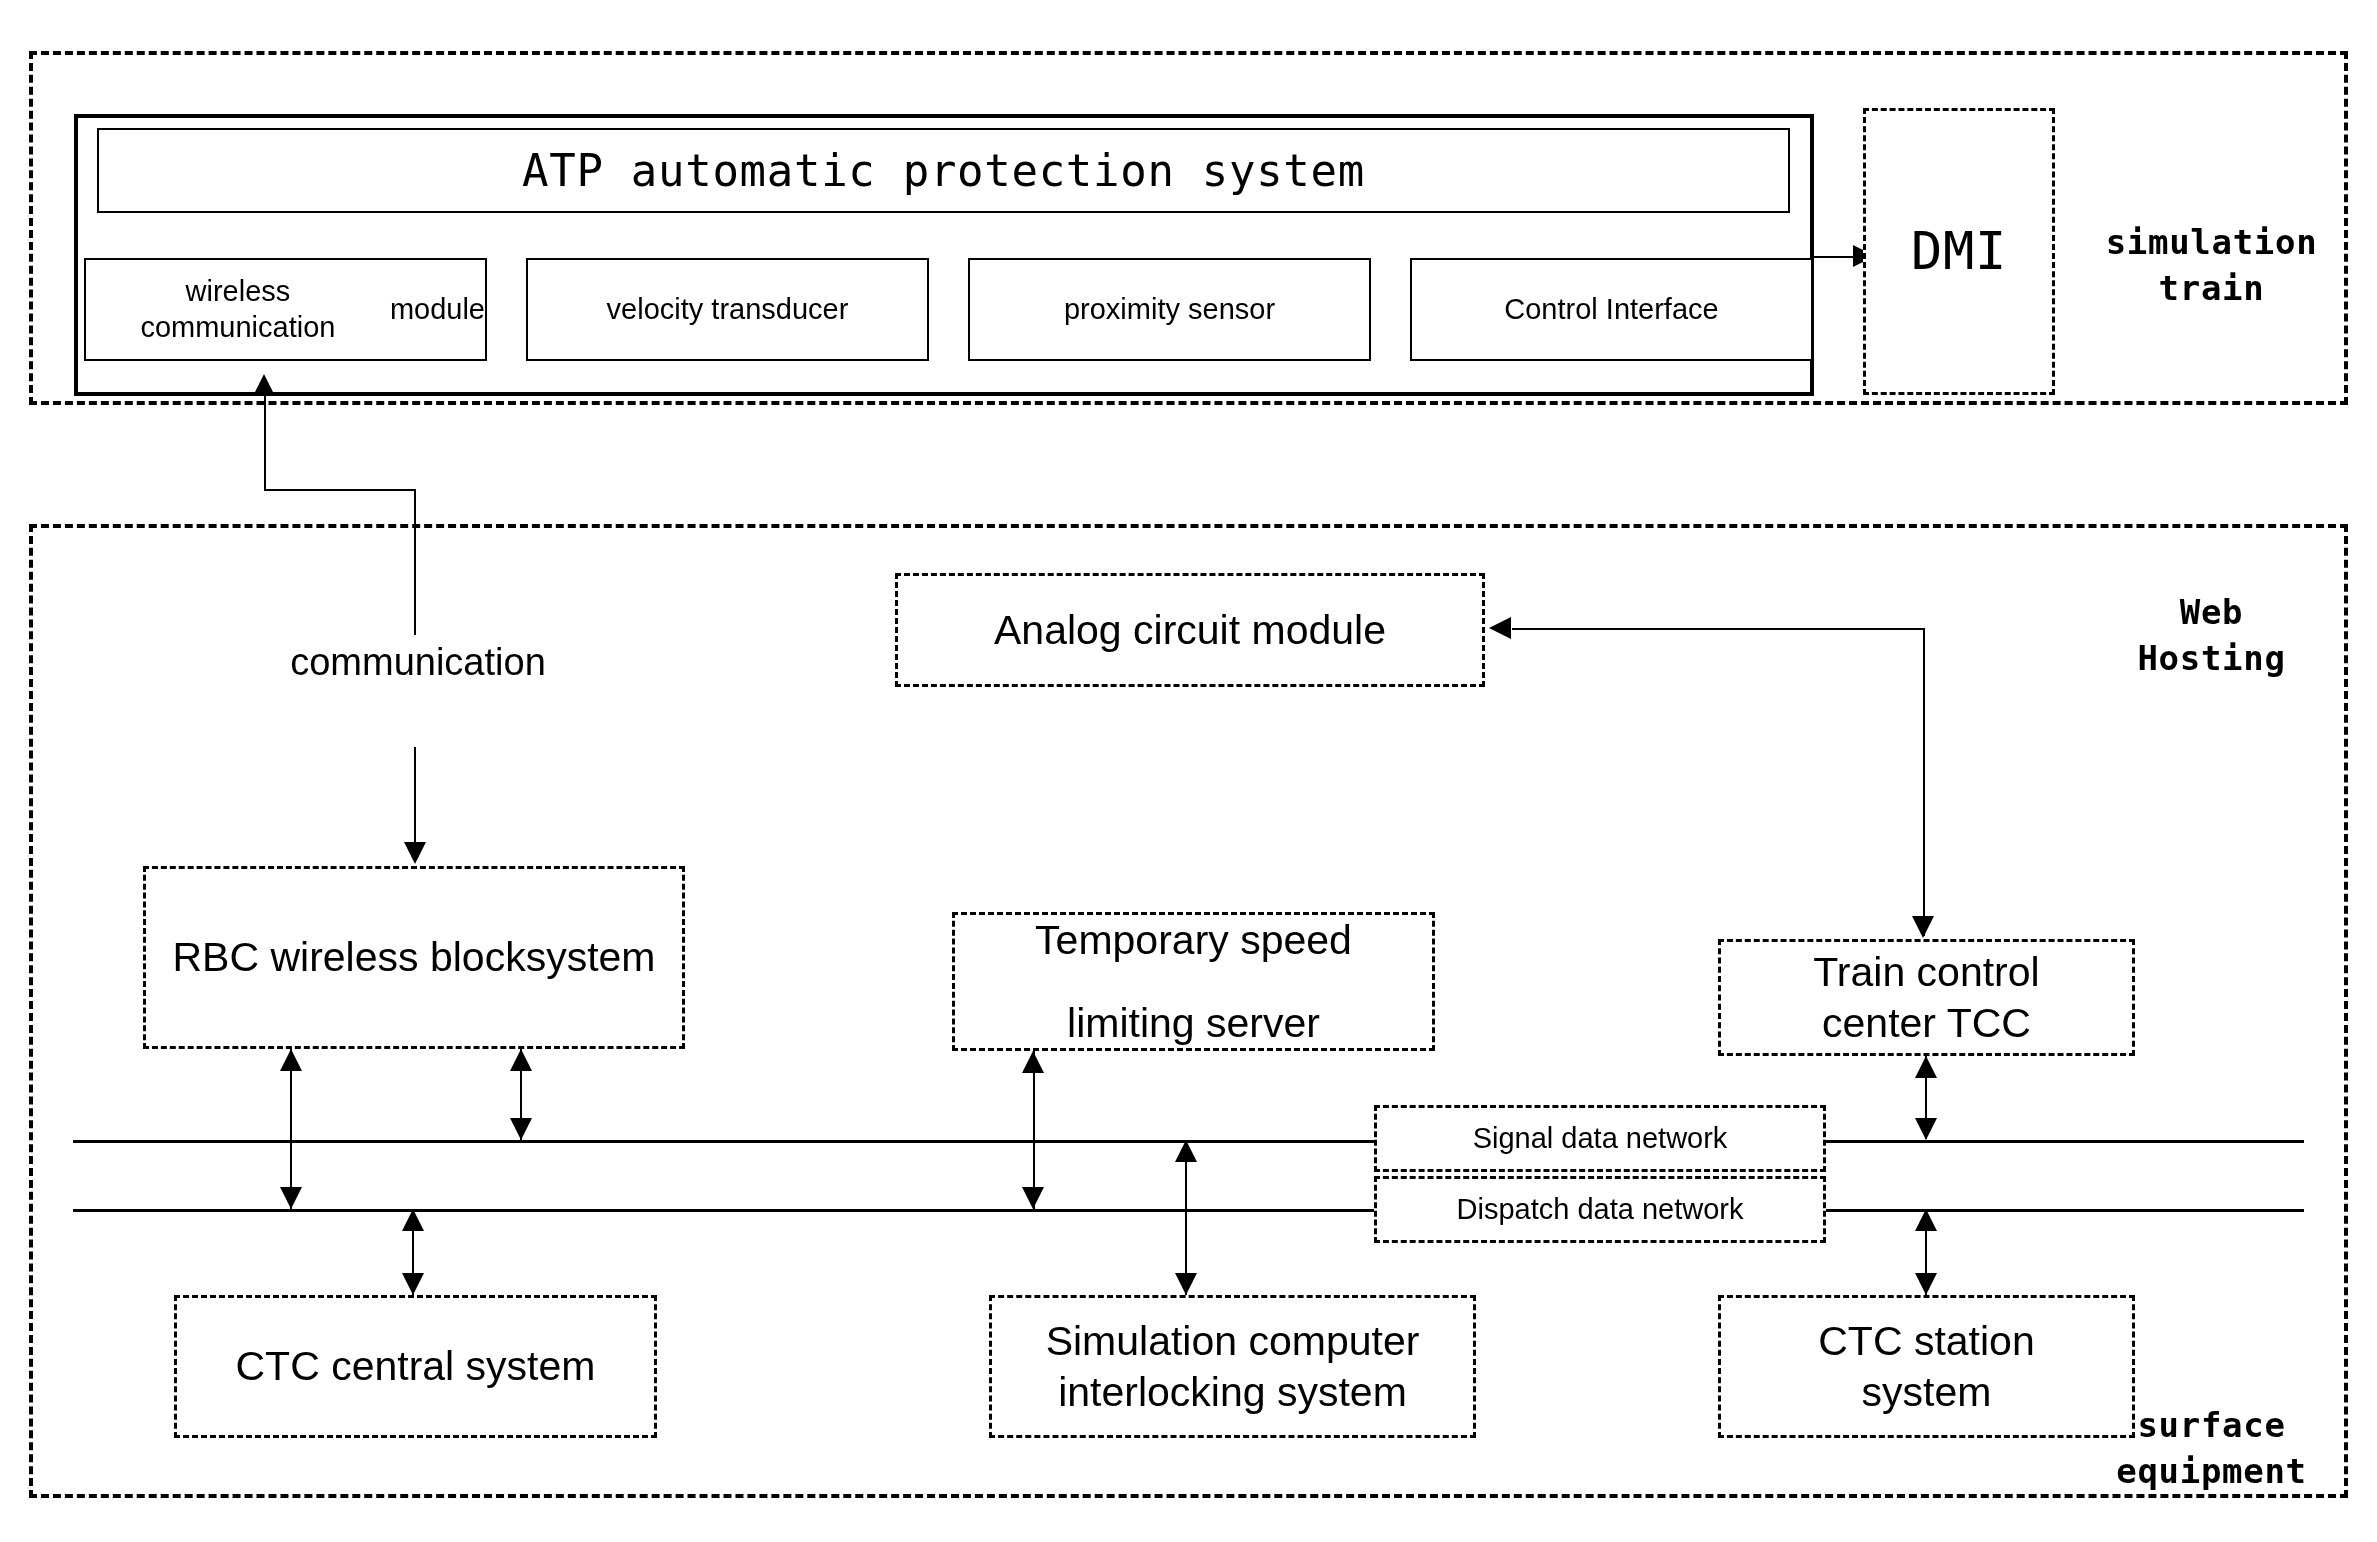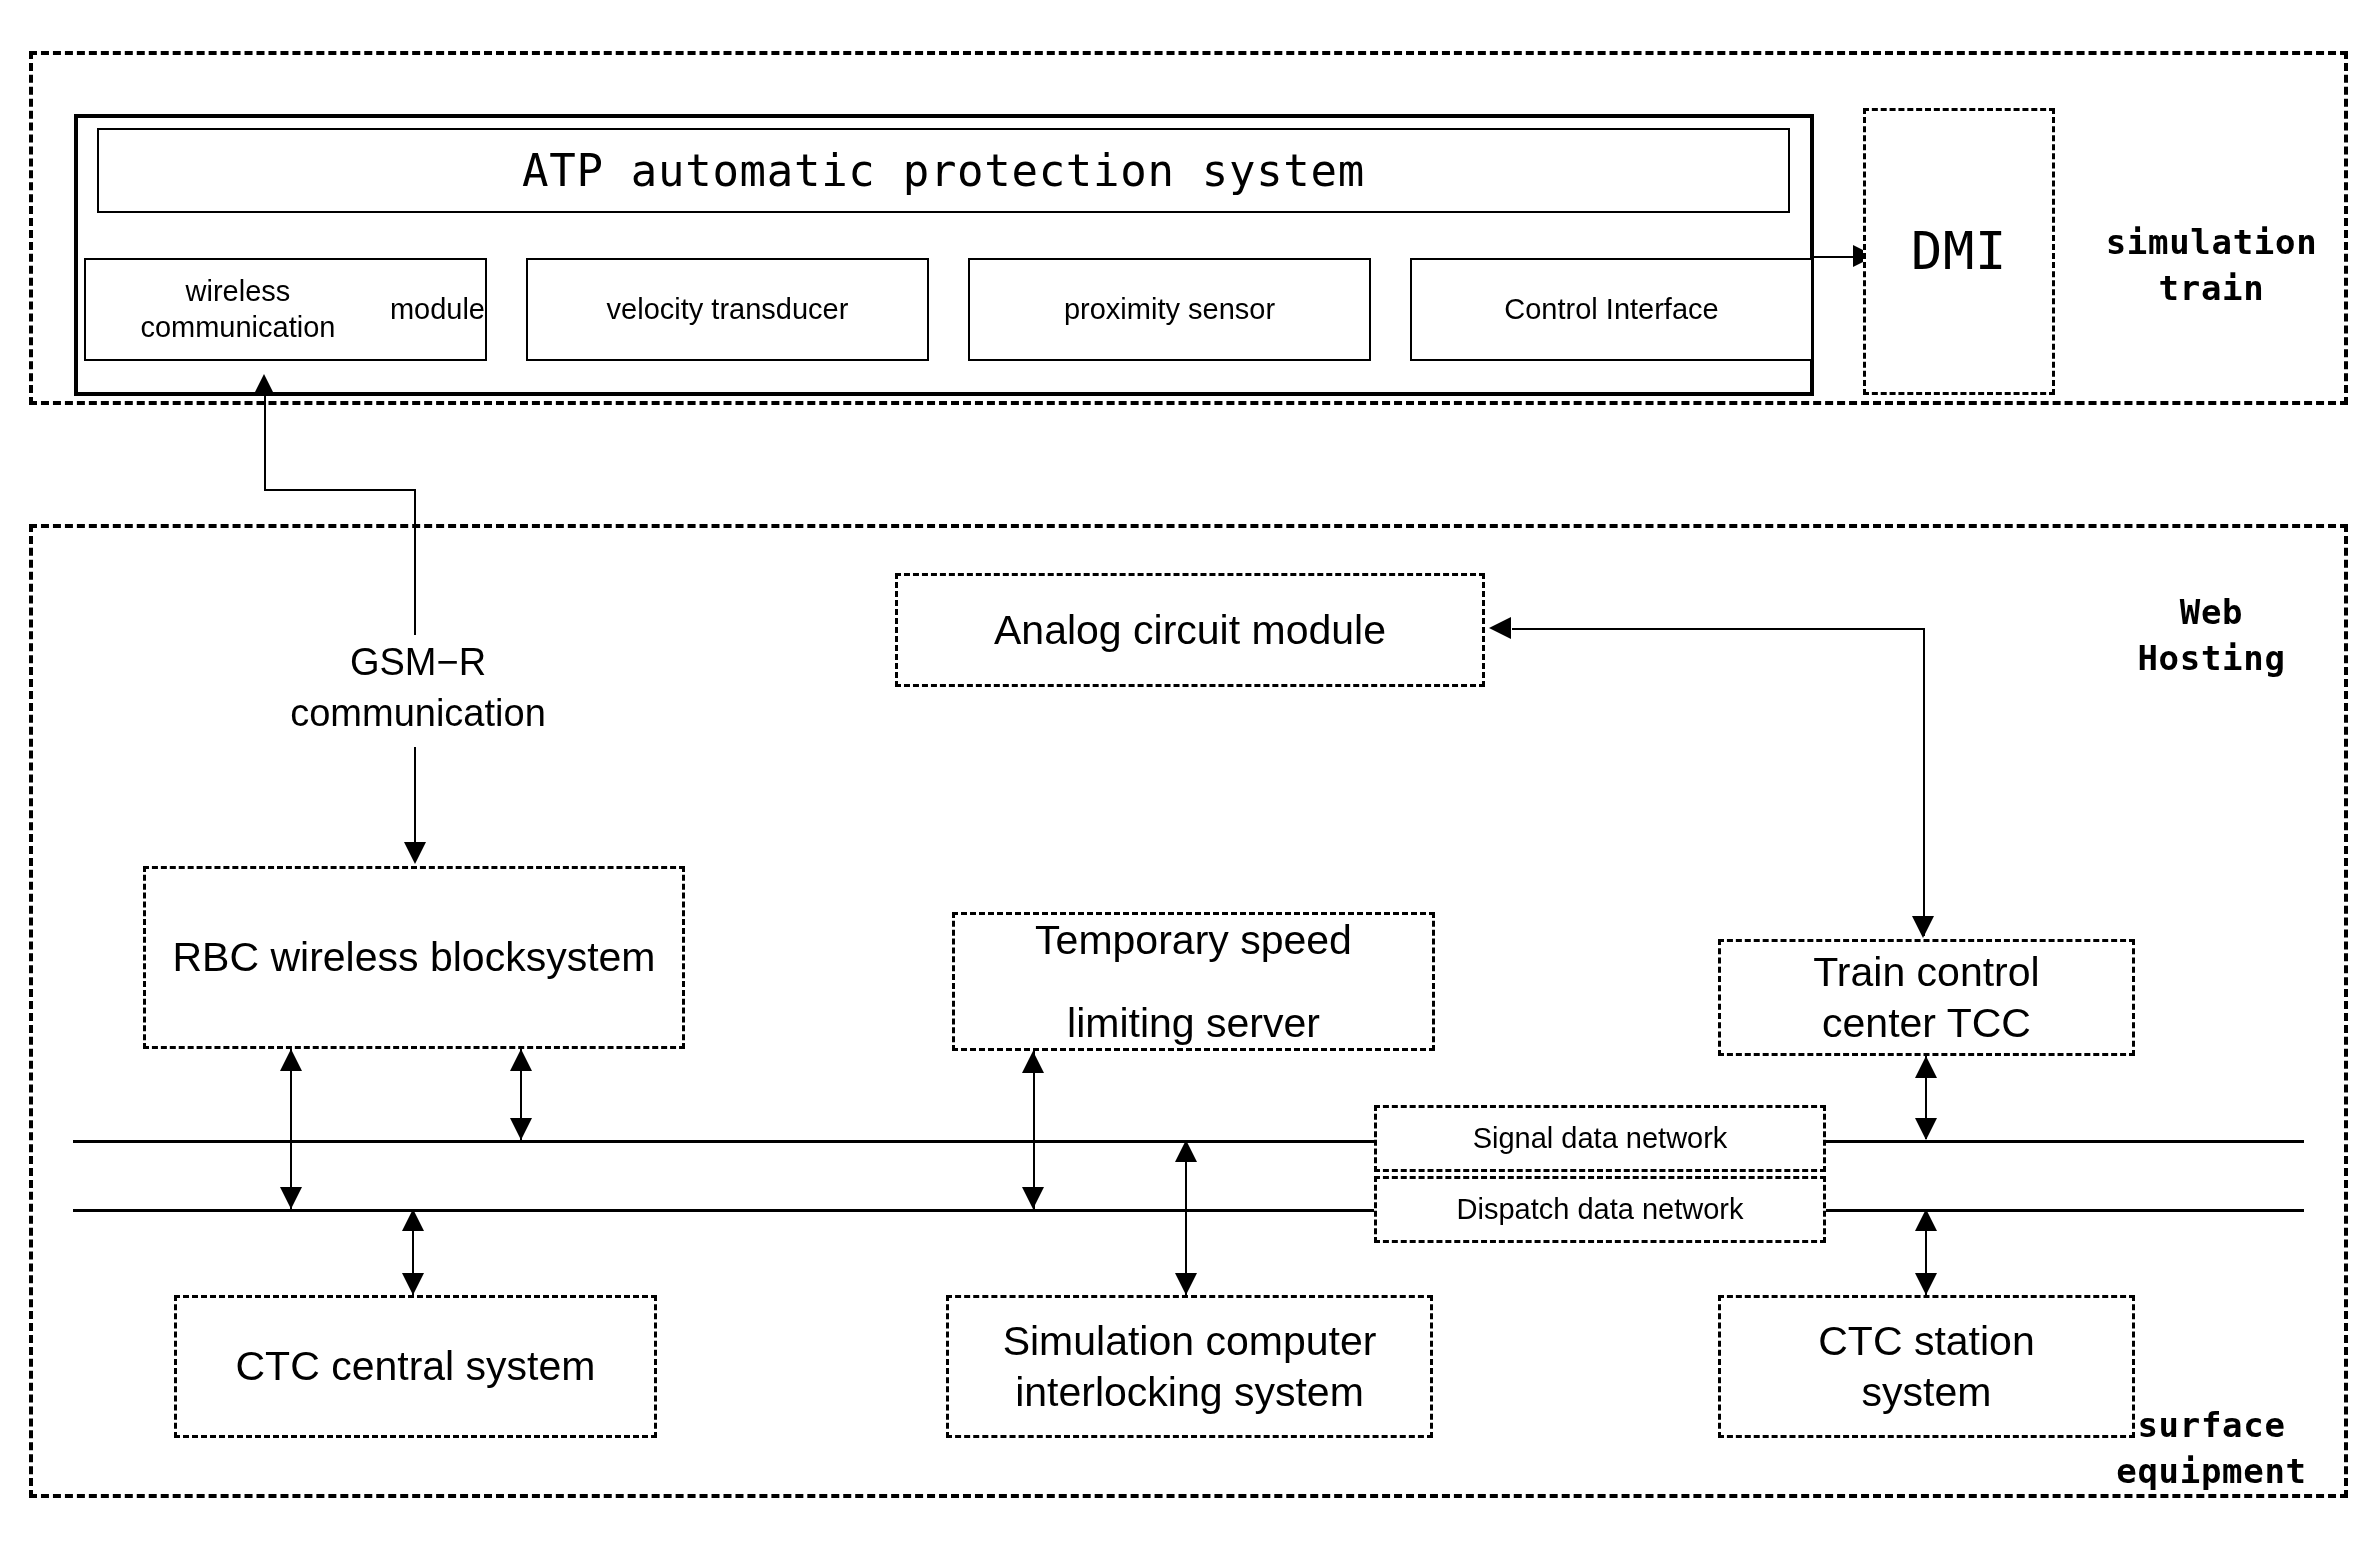--- a/index.html
+++ b/index.html
@@ -105,21 +105,20 @@
 
   <div class="arrow-up" style="left:253px;top:374px;"></div>
 
   <div class="vline" style="left:264px;top:396px;height:95px;"></div>
 
   <div class="hline" style="left:264px;top:489px;width:152px;"></div>
 
   <div class="vline" style="left:414px;top:489px;height:146px;"></div>
 
   <div class="freetext sans" style="left:242px;top:637px;width:352px;font-size:38px;">
-    <div>GSM−R</div>
     <div>communication</div>
   </div>
 
   <div class="vline" style="left:414px;top:747px;height:103px;"></div>
   <div class="arrow-down" style="left:404px;top:842px;"></div>
 
   <div class="frame-dashed" style="left:29px;top:524px;width:2319px;height:974px;"></div>
 
   <div class="freetext mono-b" style="left:2087px;top:590px;width:249px;font-size:34px;">
     <div>Web</div>
@@ -168,21 +167,21 @@
   </div>
 
   <div class="box-dashed ctr" style="left:1374px;top:1176px;width:452px;height:67px;">
     <span class="sans" style="font-size:29px;">Dispatch data network</span>
   </div>
 
   <div class="box-dashed ctr" style="left:174px;top:1295px;width:483px;height:143px;flex-direction:column;">
     <span class="sans" style="font-size:41px;">CTC central system</span>
   </div>
 
-  <div class="box-dashed ctr" style="left:946px;top:1295px;width:487px;height:143px;flex-direction:column;">
+  <div class="box-dashed ctr" style="left:989px;top:1295px;width:487px;height:143px;flex-direction:column;">
     <span class="sans" style="font-size:41px;">Simulation computer</span>
     <span class="sans" style="font-size:41px;">interlocking system</span>
   </div>
 
   <div class="box-dashed ctr" style="left:1718px;top:1295px;width:417px;height:143px;flex-direction:column;">
     <span class="sans" style="font-size:41px;">CTC station</span>
     <span class="sans" style="font-size:41px;">system</span>
   </div>
 
   <div class="vline" style="left:290px;top:1049px;height:160px;"></div>

